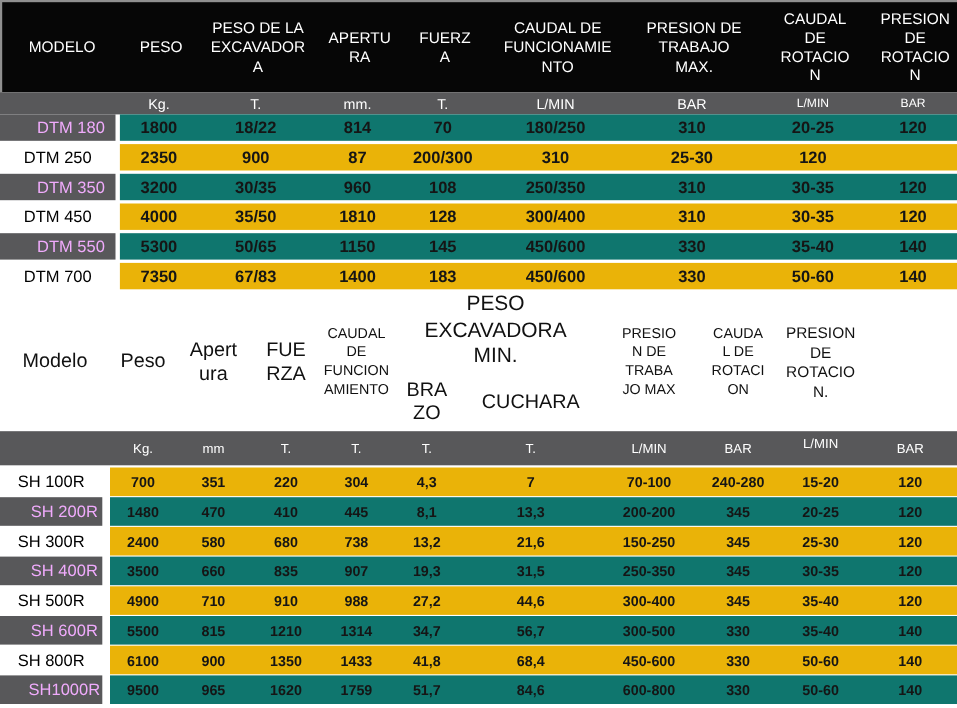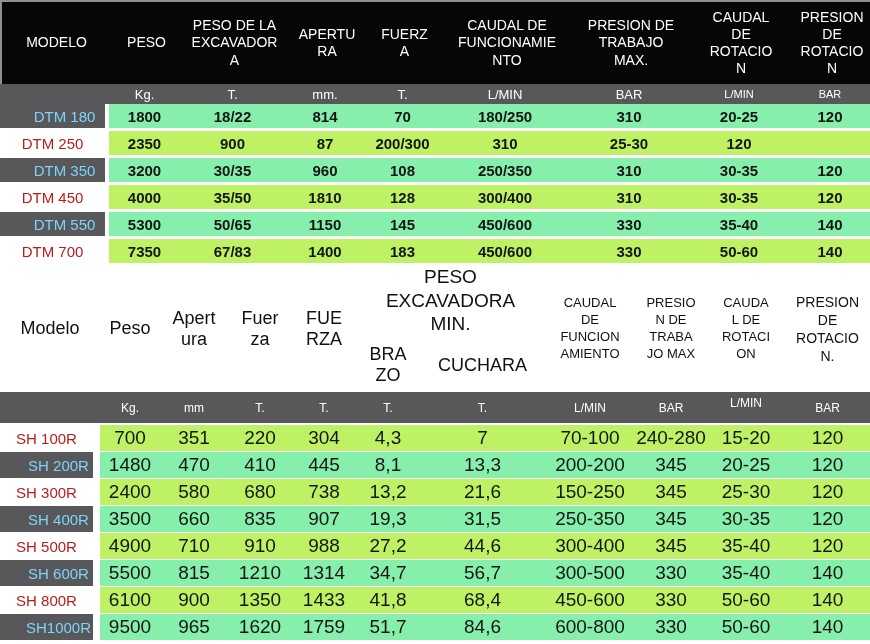--- a/index.html
+++ b/index.html
@@ -41,29 +41,29 @@
   .t2-units {
     display:grid; grid-template-columns:100px 60px 68px 64px 64px 64px 125px 90px 72px 78px 85px;
     height:31px; background:#58585a; color:#ffffff; font-size:12px;
   }
   .t2-units .cellc:nth-child(10) { align-items:flex-start; padding-top:4px; }
   .t2-body { margin-top:2px; }
   .t2-body .trow { display:flex; height:26px; margin-bottom:1px; }
   .t2-body .mlabel { width:93px; margin-right:7px; font-size:15px; }
   .t2-body .dband {
     flex:1; display:grid; grid-template-columns:60px 68px 64px 64px 64px 125px 90px 72px 78px 85px;
-    font-weight:400; font-size:19px; color:#151515;
+    font-weight:700; font-size:13px; color:#151515;
   }
 
   
   .mlabel { display:flex; align-items:center; justify-content:center; font-weight:400; }
-  .mlabel.dark  { background:#58585a; color:#7dd3fc;padding-left:24px; }
-  .mlabel.light { background:#ffffff; color:#b91c1c; }
-  .dband.shade { background:#bef264; }
-  .dband.plain { background:#86efac; }
+  .mlabel.dark  { background:#58585a; color:#f0abfc;padding-left:24px; }
+  .mlabel.light { background:#ffffff; color:#000000; }
+  .dband.shade { background:#eab308; }
+  .dband.plain { background:#0f766e; }
 </style>
 </head>
 <body>
 
 <div class="page">
 
   <div>
     <div class="t1-header">
         <div class="cellc ">MODELO</div>
         <div class="cellc ">PESO</div>
@@ -180,22 +180,20 @@
         </div>
       </div>
   </div>
 
   <div>
     <div class="t2-header">
         <div class="cellc simple">Modelo</div>
         <div class="cellc simple">Peso</div>
         <div class="cellc simple">Apert
 ura</div>
-        <div class="cellc simple">Fuer
-za</div>
         <div class="cellc simple">FUE
 RZA</div>
         <div class="cellc group">PESO
 EXCAVADORA
 MIN.</div>
         <div class="cellc sub" style="grid-column: 6;">BRA
 ZO</div>
         <div class="cellc sub" style="grid-column: 7;">CUCHARA</div>
         <div class="cellc rh">CAUDAL
 DE

